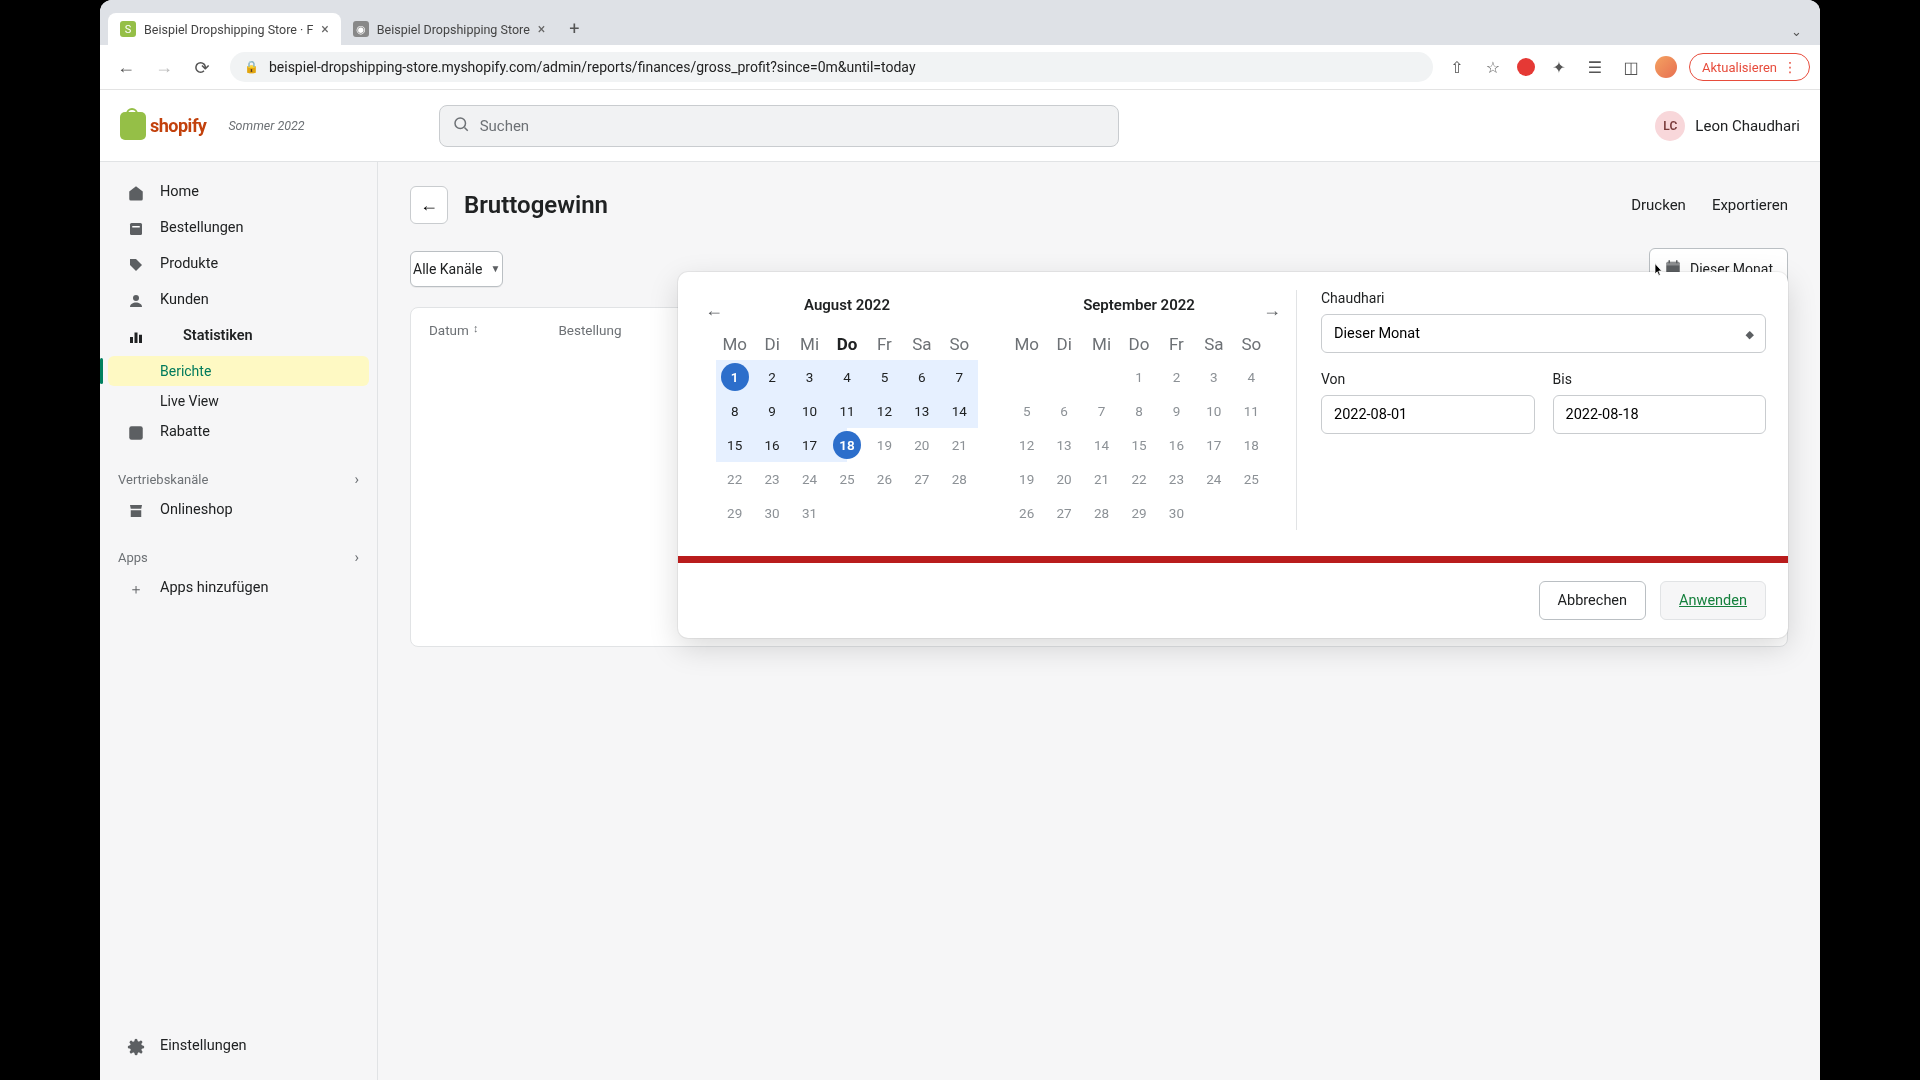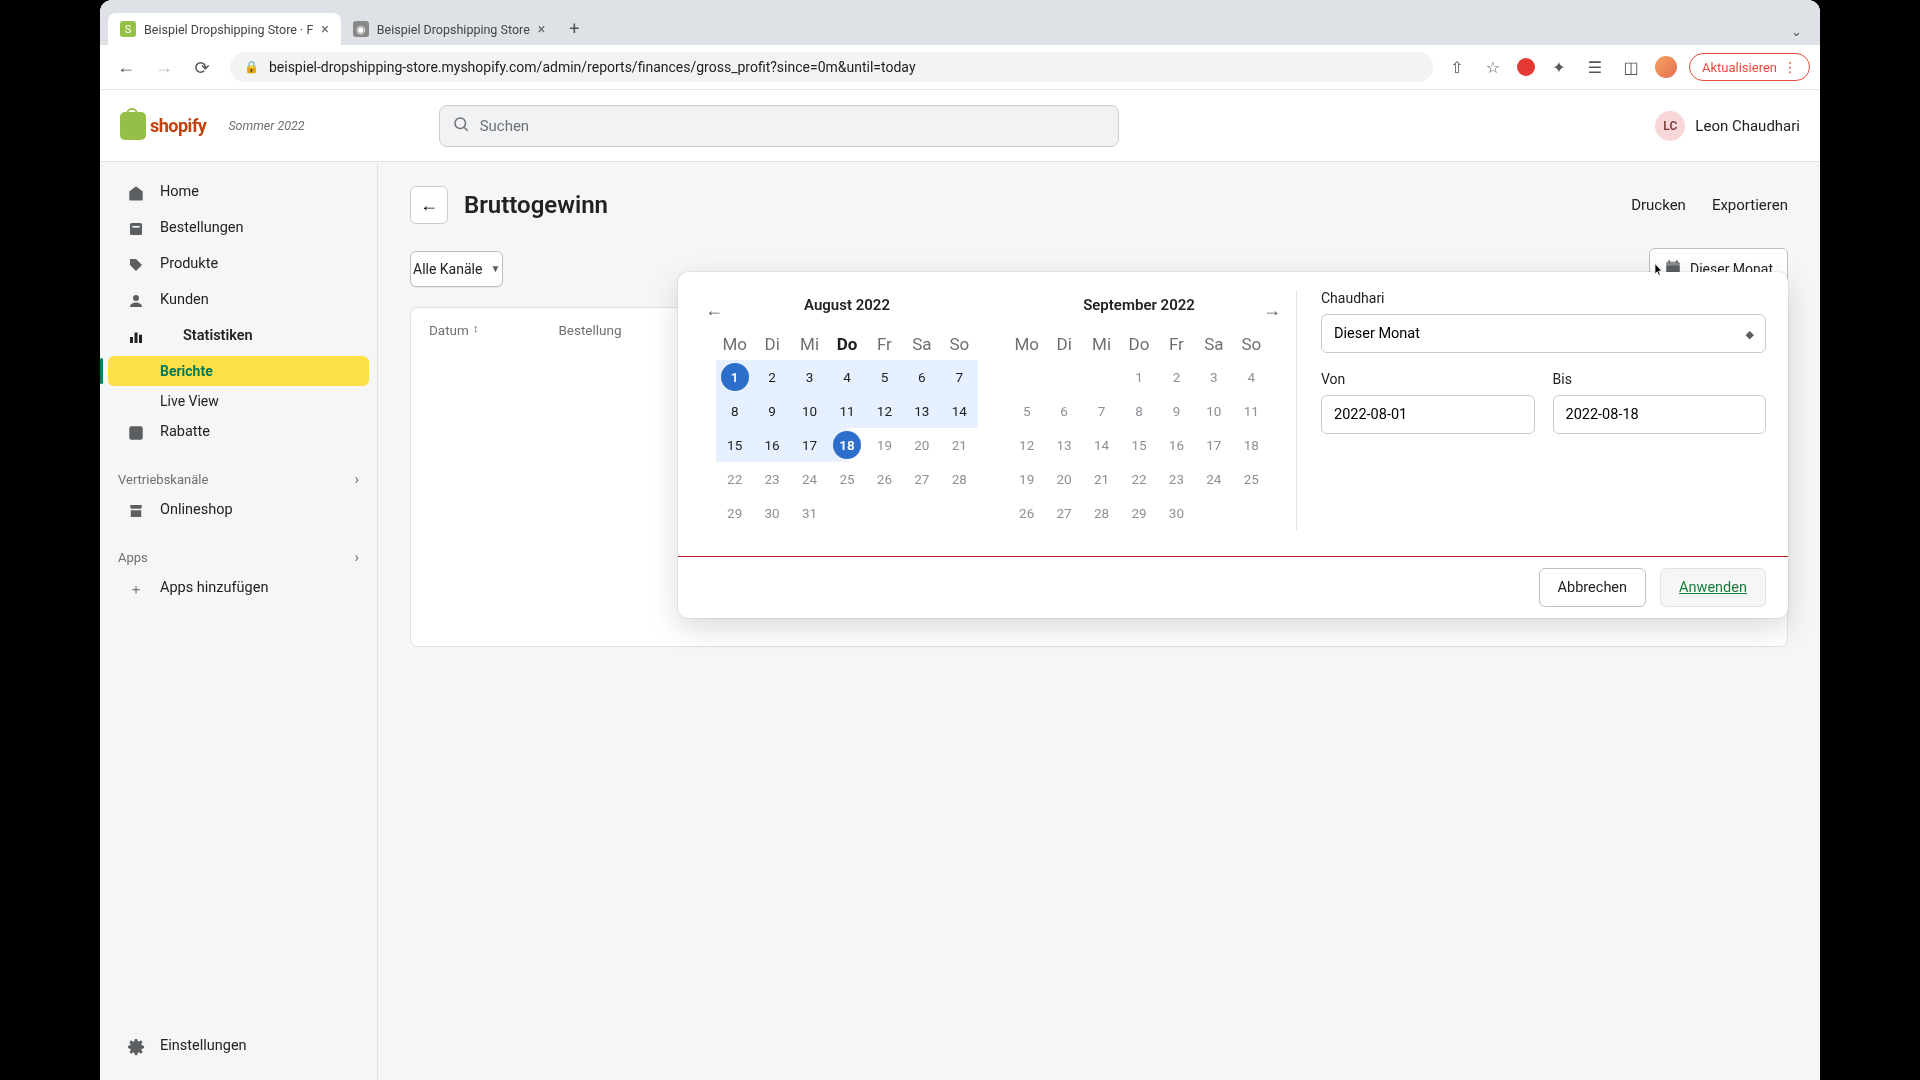--- a/index.html
+++ b/index.html
@@ -41,21 +41,21 @@
 .user { display: flex; align-items: center; gap: 10px; }
 .user .badge { width: 30px; height: 30px; border-radius: 50%; background: #f8d7da; color: #7a3b3b; font-size: 12px; font-weight: 600; display:flex; align-items:center; justify-content:center; }
 .user-name { font-size: 15px; color: #202223; }
 
 
 .sidebar { position: absolute; left: 0; top: 72px; bottom: 0; width: 278px; background: #f6f6f7; border-right: 1px solid #e1e3e5; padding-top: 14px; display:flex; flex-direction:column; }
 .nav-item { display: flex; gap: 14px; padding: 7px 18px; font-size: 14.5px; color: #202223; cursor: pointer; border-radius: 4px; margin: 0 8px 2px 8px; }
 .nav-item .nicon { width: 20px; height: 20px; display:flex; align-items:center; justify-content:center; color:#5c5f62; }
 .nav-item.active-parent { font-weight: 600; gap: 37px; }
 .nav-sub { padding-left: 52px; font-size: 14px; color: #202223; padding-top: 7px; padding-bottom: 7px; cursor:pointer; margin: 0 8px 0 8px; border-radius: 6px; position: relative; }
-.nav-sub.active { background: #fde047; font-weight: 700; color: #007a5c; }
+.nav-sub.active { background: #fef9c3; font-weight: 400; color: #007a5c; }
 .nav-sub.active::before { content:""; position:absolute; left:-8px; top:2px; bottom:2px; width:3px; background:#008060; border-radius:2px; }
 .section-head { display:flex; align-items:center; justify-content:space-between; color:#6d7175; font-size:13px; padding: 18px 18px 6px 18px; }
 .section-head .chev { font-size: 15px; cursor:pointer; }
 .sidebar .bottom { margin-top: auto; padding-bottom: 14px; }
 
 
 .main { position: absolute; left: 278px; right: 0; top: 72px; bottom: 0; padding: 24px 32px; }
 .page-head { display: flex; align-items: center; gap: 16px; }
 .back-btn { width: 38px; height: 38px; border: 1px solid #c9cccf; border-radius: 6px; background: #fff; display:flex; align-items:center; justify-content:center; font-size: 18px; cursor:pointer; }
 .page-title { font-size: 24px; font-weight: 600; color: #202223; }
@@ -96,21 +96,21 @@
 
 .controls { flex: 0 0 470px; border-left: 1px solid #e1e3e5; padding-left: 24px; margin-left: 10px; }
 .ctrl-label { font-size: 14px; color: #202223; margin-bottom: 8px; }
 .select-wrap { position:relative; margin-bottom: 18px; }
 .select-wrap select { width:100%; padding: 10px 12px; font-size:14.5px; border:1px solid #c9cccf; border-radius:6px; background:#fff; appearance:none; }
 .select-wrap .arrow { position:absolute; right:12px; top:50%; transform:translateY(-50%); font-size:11px; color:#5c5f62; pointer-events:none; }
 .date-inputs { display:flex; gap: 18px; }
 .date-inputs .grp { flex:1; }
 .date-inputs input { width:100%; padding: 10px 12px; font-size:14.5px; border:1px solid #c9cccf; border-radius:6px; }
 
-.popover-footer { border-top:1px solid #b91c1c; padding: 11px 22px; display:flex; justify-content:flex-end; gap:14px; }
+.popover-footer { border-top:7px solid #b91c1c; padding: 18px 22px; display:flex; justify-content:flex-end; gap:14px; }
 .btn { padding: 10px 18px; border-radius:6px; font-size:14.5px; cursor:pointer; }
 .btn-secondary { background:#fff; border:1px solid #babfc3; color:#202223; }
 .btn-primary-disabled { background:#f6f6f7; border:1px solid #e1e3e5; color:#15803d; cursor:default;text-decoration:underline; }
 
 .cursor-img { position:absolute; width:18px; height:22px; pointer-events:none; }
 .cursor-img svg { width:100%; height:100%; }
 
 
 .svg-icon { width:18px; height:18px; }
 </style>

